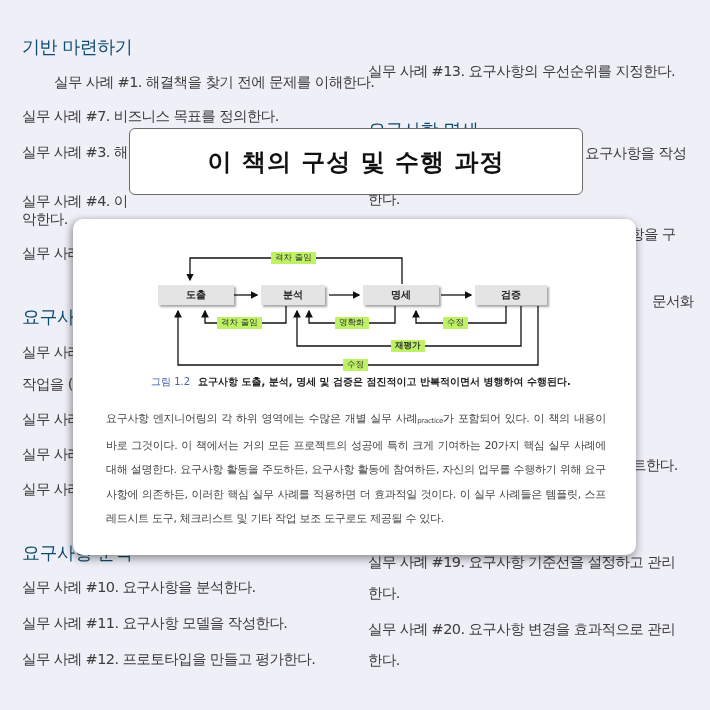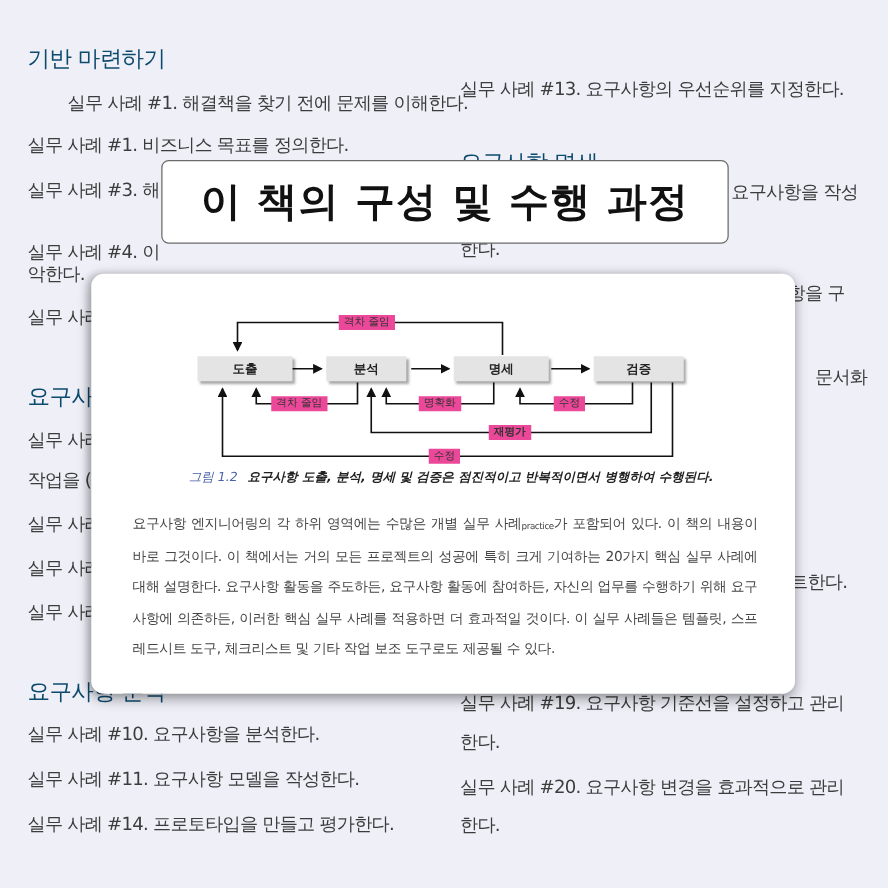--- a/index.html
+++ b/index.html
@@ -34,21 +34,21 @@
       width: 454px; height: 67px;
       background: #ffffff;
       border: 1.5px solid #6b6b6b;
       border-radius: 6px;
       display: flex; align-items: center; justify-content: center;
       z-index: 5;
     }
     .title-banner span {
       font-family: "DejaVu Sans", sans-serif;
       font-weight: bold;
-      font-size: 32px;
+      font-size: 24px;
       letter-spacing: 1px;
       color: #111111;
     }
     
     .card {
       position: absolute;
       left: 73px; top: 219px;
       width: 563px; height: 336px;
       background: #ffffff;
       border-radius: 10px;
@@ -63,31 +63,30 @@
       font-size: 10px;
       font-weight: bold;
       color: #222;
       display: flex; align-items: center; justify-content: center;
       height: 20px;
     }
     .edge-label {
       position: absolute;
       font-size: 8.5px;
       color: #333;
-      background: #ec4899;
+      background: #bef264;
       padding: 0 4px;
       white-space: nowrap;
     }
     .caption {
       position: absolute;
       left: 78px; top: 156px;
       font-size: 10px;
       white-space: nowrap;
       color: #222;
-      font-style: italic;
     }
     .caption .fig-no { color: #4a63a8; margin-right: 8px; font-weight: normal; }
     .caption .fig-text { font-weight: bold; }
     .body-text {
       position: absolute;
       left: 33px; top: 188px;
       width: 500px;
       font-size: 11px;
       line-height: 24.5px;
       color: #444;
@@ -96,37 +95,37 @@
     }
     .body-text sub { font-size: 7px; vertical-align: -1px; }
   </style>
 </head>
 <body>
 
 <div class="bg-page">
 
   <div class="section-heading" style="left:22px; top:35px;">기반 마련하기</div>
   <div class="item" style="left:22px; top:73px;margin-left:32px;">실무 사례 #1. 해결책을 찾기 전에 문제를 이해한다.</div>
-  <div class="item" style="left:22px; top:107px;">실무 사례 #1. 비즈니스 목표를 정의한다.</div>
+  <div class="item" style="left:22px; top:107px;">실무 사례 #7. 비즈니스 목표를 정의한다.</div>
   <div class="item" style="left:22px; top:143px;">실무 사례 #3. 해</div>
   <div class="item" style="left:22px; top:192px;">실무 사례 #4. 이</div>
   <div class="item" style="left:22px; top:210px;">악한다.</div>
   <div class="item" style="left:22px; top:244px;">실무 사례</div>
 
   <div class="section-heading" style="left:22px; top:305px;">요구사</div>
   <div class="item" style="left:22px; top:343px;">실무 사례</div>
   <div class="item" style="left:22px; top:375px;">작업을 (</div>
   <div class="item" style="left:22px; top:410px;">실무 사례</div>
   <div class="item" style="left:22px; top:445px;">실무 사례</div>
   <div class="item" style="left:22px; top:480px;">실무 사례</div>
 
   <div class="section-heading" style="left:22px; top:541px;">요구사항 분석</div>
   <div class="item" style="left:22px; top:578px;">실무 사례 #10. 요구사항을 분석한다.</div>
   <div class="item" style="left:22px; top:614px;">실무 사례 #11. 요구사항 모델을 작성한다.</div>
-  <div class="item" style="left:22px; top:650px;">실무 사례 #14. 프로토타입을 만들고 평가한다.</div>
+  <div class="item" style="left:22px; top:650px;">실무 사례 #12. 프로토타입을 만들고 평가한다.</div>
 
   <div class="item" style="left:368px; top:62px;">실무 사례 #13. 요구사항의 우선순위를 지정한다.</div>
   <div class="section-heading" style="left:368px; top:118px;">요구사항 명세</div>
   <div class="item" style="left:585px; top:144px;">요구사항을 작성</div>
   <div class="item" style="left:368px; top:190px;">한다.</div>
   <div class="item" style="left:630px; top:225px;">항을 구</div>
   <div class="item" style="left:652px; top:292px;">문서화</div>
   <div class="item" style="left:632px; top:456px;">트한다.</div>
   <div class="item" style="left:368px; top:553px;">실무 사례 #19. 요구사항 기준선을 설정하고 관리</div>
   <div class="item" style="left:368px; top:584px;">한다.</div>

